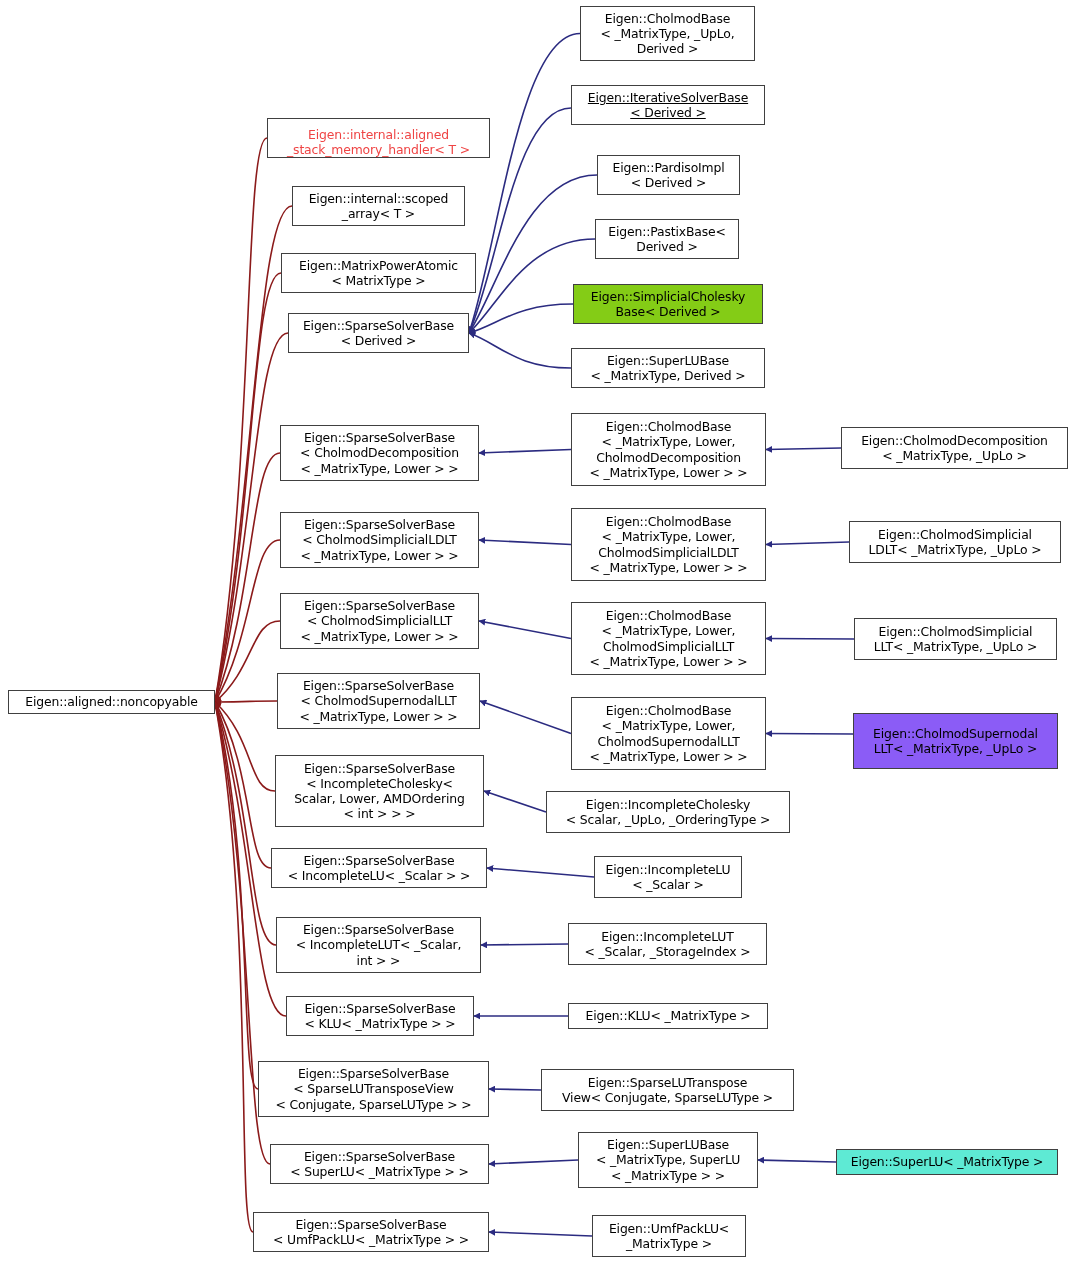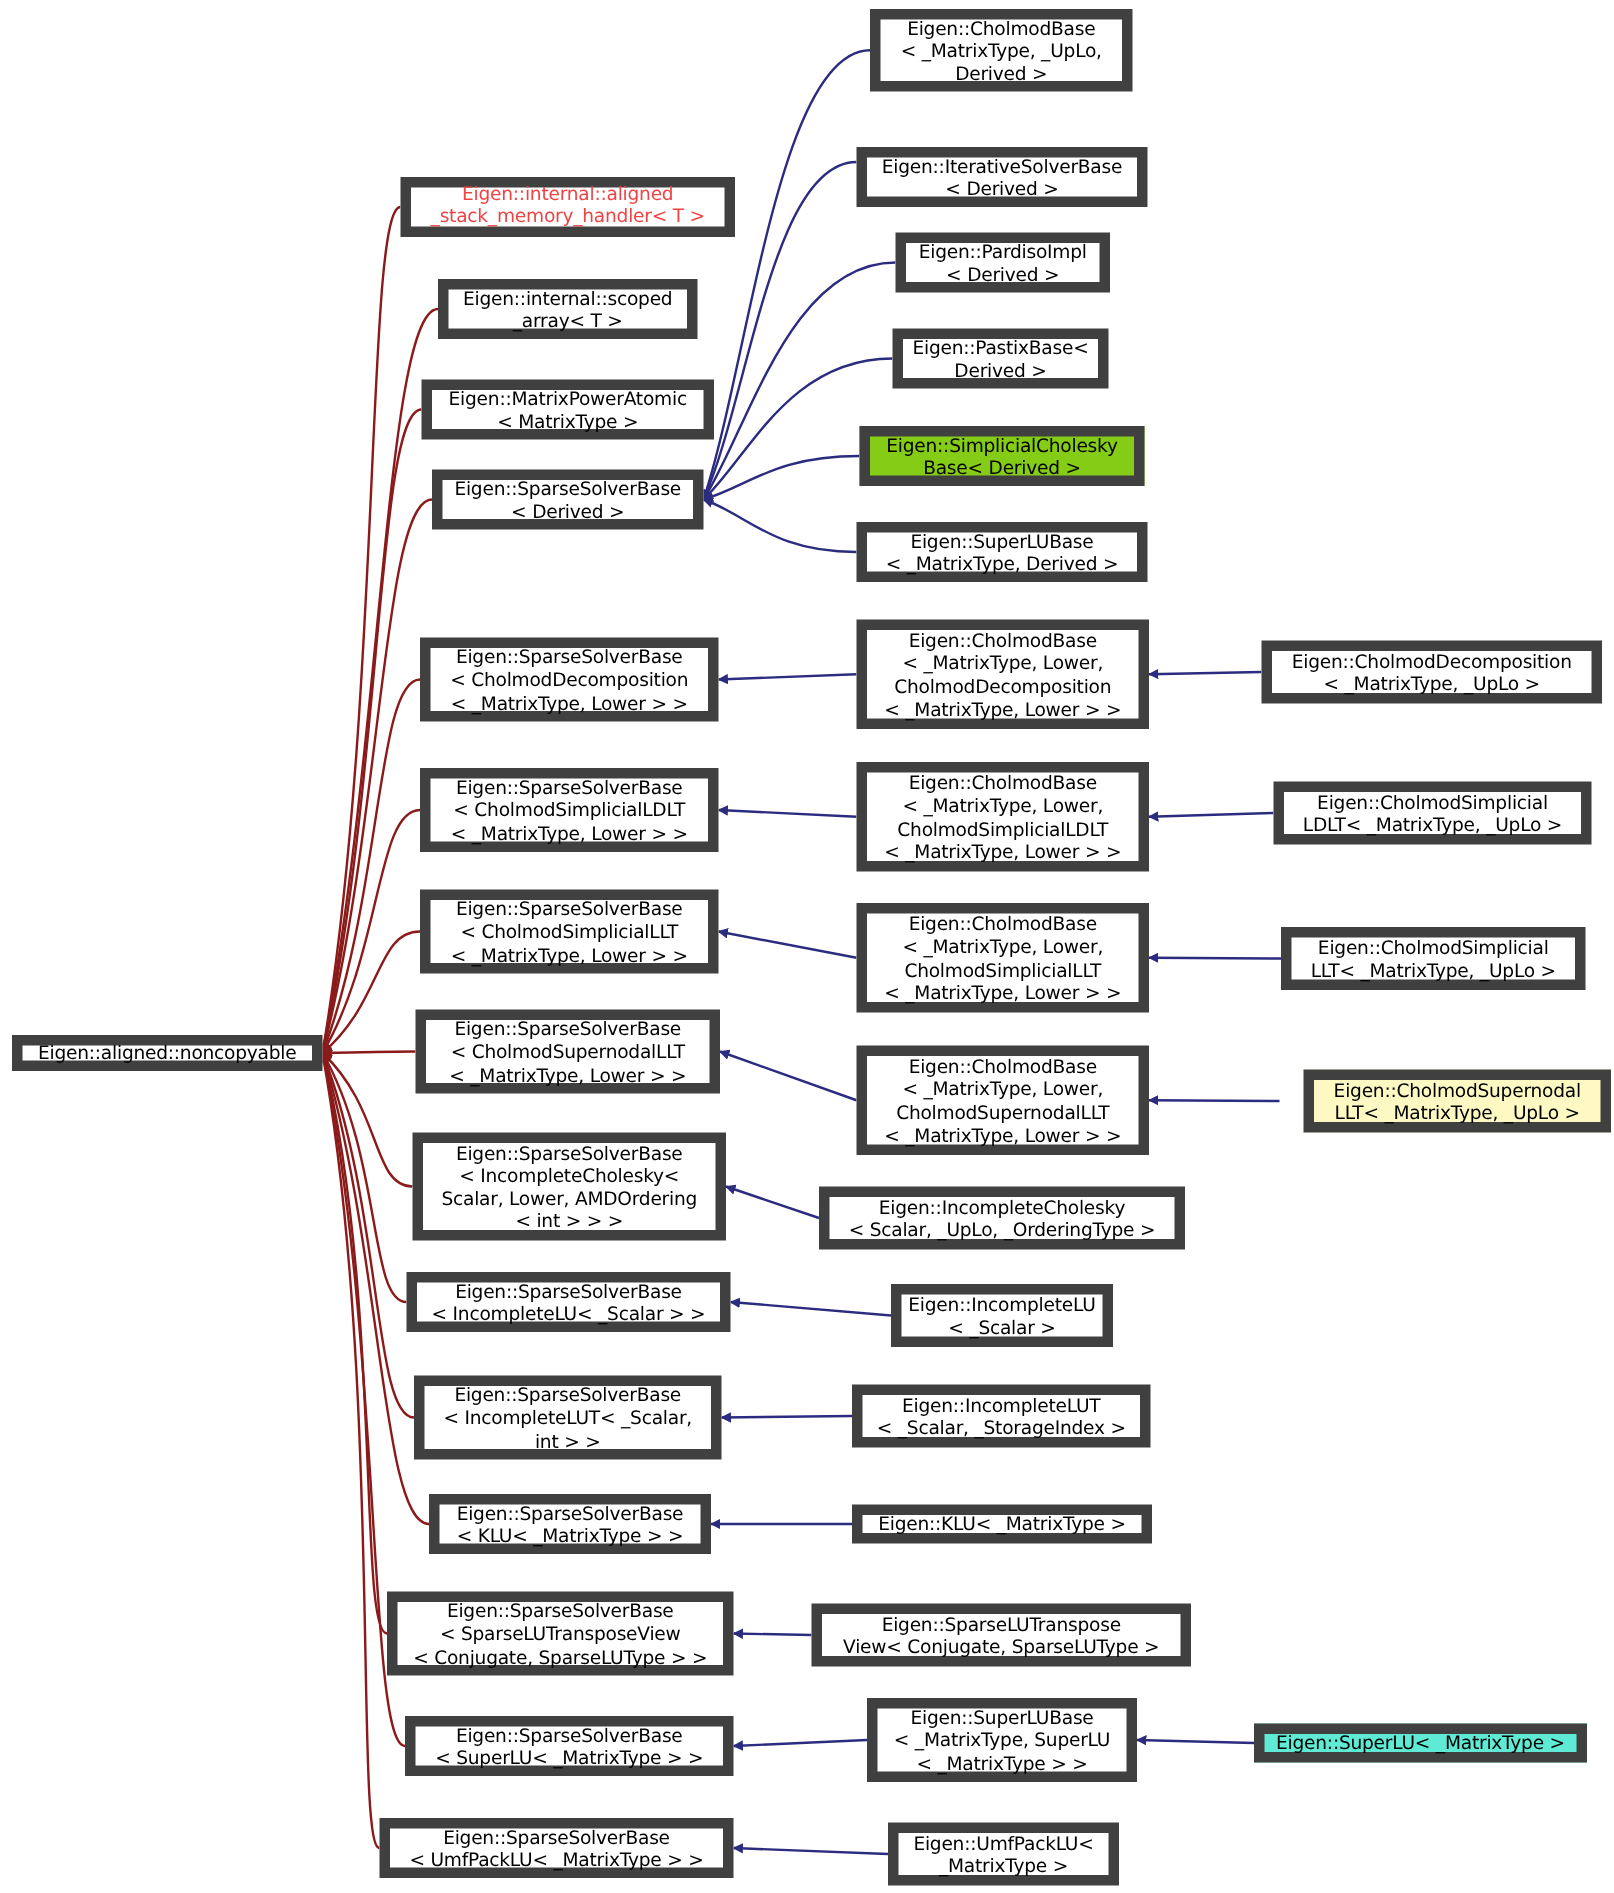--- a/index.html
+++ b/index.html
@@ -19,21 +19,21 @@
     position: absolute;
     left: 0;
     top: 0;
     width: 1076px;
     height: 1262px;
     pointer-events: none;
   }
   .node {
     position: absolute;
     box-sizing: border-box;
-    border: 7px solid #14b8a6;
+    border: 1px solid #14b8a6;
     background: #ffffff;
     color: #000000;
     font-size: 12.4px;
     line-height: 15.1px;
     text-align: center;
     display: flex;
     align-items: center;
     justify-content: center;
     white-space: pre-line;
     letter-spacing: -0.15px;
@@ -97,21 +97,21 @@
 _stack_memory_handler&lt; T &gt;</span></div>
       <div class="node" style="left: 292px; top: 186px; width: 173px; height: 40px; border-color: rgb(64, 64, 64); background: rgb(255, 255, 255); color: rgb(0, 0, 0);"><span>Eigen::internal::scoped
 _array&lt; T &gt;</span></div>
       <div class="node" style="left: 281px; top: 253px; width: 195px; height: 40px; border-color: rgb(64, 64, 64); background: rgb(255, 255, 255); color: rgb(0, 0, 0);"><span>Eigen::MatrixPowerAtomic
 &lt; MatrixType &gt;</span></div>
       <div class="node" style="left: 288px; top: 313px; width: 181px; height: 40px; border-color: rgb(64, 64, 64); background: rgb(255, 255, 255); color: rgb(0, 0, 0);"><span>Eigen::SparseSolverBase
 &lt; Derived &gt;</span></div>
       <div class="node" style="left: 580px; top: 6px; width: 175px; height: 55px; border-color: rgb(64, 64, 64); background: rgb(255, 255, 255); color: rgb(0, 0, 0);"><span>Eigen::CholmodBase
 &lt; _MatrixType, _UpLo,
 Derived &gt;</span></div>
-      <div class="node" style="left: 571px; top: 98px; width: 194px; height: 40px; border-color: rgb(64, 64, 64); background: rgb(255, 255, 255); color: rgb(0, 0, 0);"><span>Eigen::IterativeSolverBase
+      <div class="node" style="left: 571px; top: 85px; width: 194px; height: 40px; border-color: rgb(64, 64, 64); background: rgb(255, 255, 255); color: rgb(0, 0, 0); text-decoration: underline;"><span>Eigen::IterativeSolverBase
 &lt; Derived &gt;</span></div>
       <div class="node" style="left: 597px; top: 155px; width: 143px; height: 40px; border-color: rgb(64, 64, 64); background: rgb(255, 255, 255); color: rgb(0, 0, 0);"><span>Eigen::PardisoImpl
 &lt; Derived &gt;</span></div>
       <div class="node" style="left: 595px; top: 219px; width: 144px; height: 40px; border-color: rgb(64, 64, 64); background: rgb(255, 255, 255); color: rgb(0, 0, 0);"><span>Eigen::PastixBase&lt;
 Derived &gt;</span></div>
       <div class="node" style="left: 573px; top: 284px; width: 190px; height: 40px; border-color: rgb(64, 64, 64); background: #84cc16; color: rgb(0, 0, 0);"><span>Eigen::SimplicialCholesky
 Base&lt; Derived &gt;</span></div>
       <div class="node" style="left: 571px; top: 348px; width: 194px; height: 40px; border-color: rgb(64, 64, 64); background: rgb(255, 255, 255); color: rgb(0, 0, 0);"><span>Eigen::SuperLUBase
 &lt; _MatrixType, Derived &gt;</span></div>
       <div class="node" style="left: 280px; top: 425px; width: 199px; height: 56px; border-color: rgb(64, 64, 64); background: rgb(255, 255, 255); color: rgb(0, 0, 0);"><span>Eigen::SparseSolverBase
@@ -141,21 +141,21 @@
 &lt; _MatrixType, Lower &gt; &gt;</span></div>
       <div class="node" style="left: 854px; top: 618px; width: 203px; height: 42px; border-color: rgb(64, 64, 64); background: rgb(255, 255, 255); color: rgb(0, 0, 0);"><span>Eigen::CholmodSimplicial
 LLT&lt; _MatrixType, _UpLo &gt;</span></div>
       <div class="node" style="left: 277px; top: 673px; width: 203px; height: 56px; border-color: rgb(64, 64, 64); background: rgb(255, 255, 255); color: rgb(0, 0, 0);"><span>Eigen::SparseSolverBase
 &lt; CholmodSupernodalLLT
 &lt; _MatrixType, Lower &gt; &gt;</span></div>
       <div class="node" style="left: 571px; top: 697px; width: 195px; height: 73px; border-color: rgb(64, 64, 64); background: rgb(255, 255, 255); color: rgb(0, 0, 0);"><span>Eigen::CholmodBase
 &lt; _MatrixType, Lower,
 CholmodSupernodalLLT
 &lt; _MatrixType, Lower &gt; &gt;</span></div>
-      <div class="node" style="left: 853px; top: 713px; width: 205px; height: 42px; border-color: rgb(64, 64, 64); background: #fef9c3; color: rgb(0, 0, 0); margin-left: 16px;"><span>Eigen::CholmodSupernodal
+      <div class="node" style="left: 853px; top: 713px; width: 205px; height: 56px; border-color: rgb(64, 64, 64); background: #8b5cf6; color: rgb(0, 0, 0);"><span>Eigen::CholmodSupernodal
 LLT&lt; _MatrixType, _UpLo &gt;</span></div>
       <div class="node" style="left: 275px; top: 755px; width: 209px; height: 72px; border-color: rgb(64, 64, 64); background: rgb(255, 255, 255); color: rgb(0, 0, 0);"><span>Eigen::SparseSolverBase
 &lt; IncompleteCholesky&lt;
 Scalar, Lower, AMDOrdering
 &lt; int &gt; &gt; &gt;</span></div>
       <div class="node" style="left: 546px; top: 791px; width: 244px; height: 42px; border-color: rgb(64, 64, 64); background: rgb(255, 255, 255); color: rgb(0, 0, 0);"><span>Eigen::IncompleteCholesky
 &lt; Scalar, _UpLo, _OrderingType &gt;</span></div>
       <div class="node" style="left: 271px; top: 848px; width: 216px; height: 40px; border-color: rgb(64, 64, 64); background: rgb(255, 255, 255); color: rgb(0, 0, 0);"><span>Eigen::SparseSolverBase
 &lt; IncompleteLU&lt; _Scalar &gt; &gt;</span></div>
       <div class="node" style="left: 594px; top: 856px; width: 148px; height: 42px; border-color: rgb(64, 64, 64); background: rgb(255, 255, 255); color: rgb(0, 0, 0);"><span>Eigen::IncompleteLU

